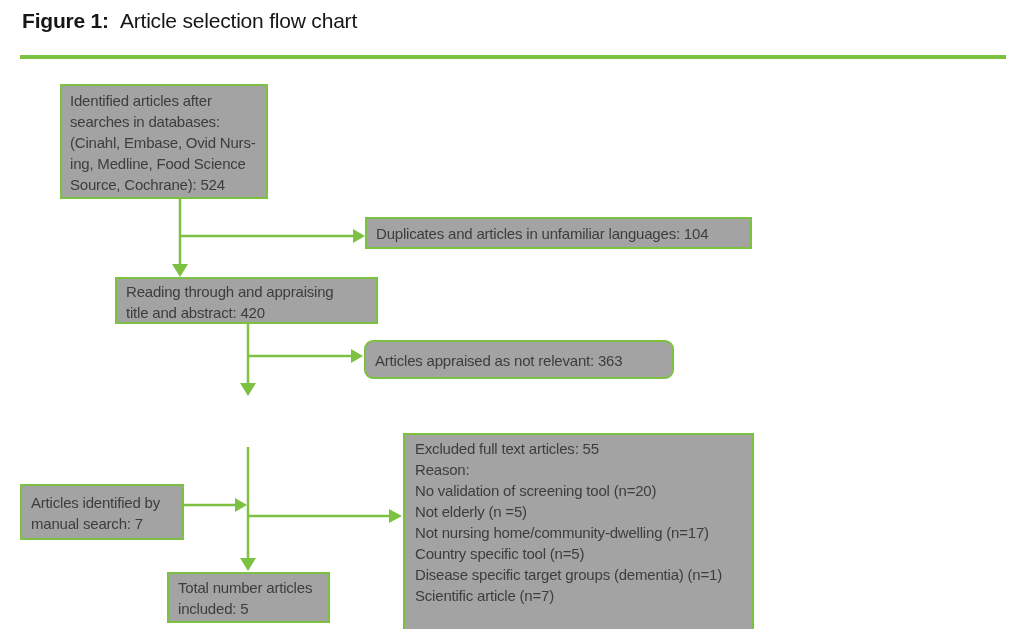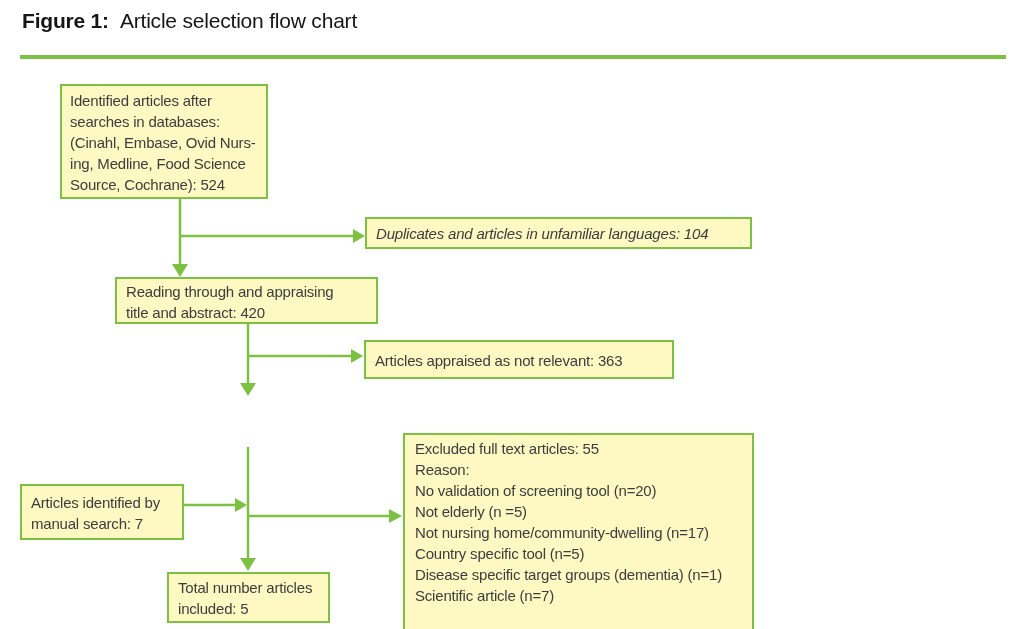--- a/index.html
+++ b/index.html
@@ -32,21 +32,21 @@
     left: 20px;
     top: 55px;
     width: 986px;
     height: 4px;
     background: var(--green);
   }
   .box {
     position: absolute;
     box-sizing: border-box;
     border: 2px solid var(--green);
-    background: #fef9c3;
+    background: #a3a3a3;
     color: var(--text);
     font-size: 15px;
     line-height: 21px;
     letter-spacing: -0.2px;
     white-space: pre;
     overflow: hidden;
   }
   svg.connectors {
     position: absolute;
     left: 0; top: 0;
@@ -96,26 +96,26 @@
       <polygon class="hd" points="389,509 389,523 402,516"></polygon>
     </g>
   </svg>
 
   <div class="box" style="left:60px; top:84px; width:208px; height:115px; padding:4px 6px 0 8px;">Identified articles after
 searches in databases:
 (Cinahl, Embase, Ovid Nurs-
 ing, Medline, Food Science
 Source, Cochrane): 524</div>
 
-  <div class="box" style="left:365px; top:217px; width:387px; height:32px; padding:4px 8px 0 9px;font-style:italic;">Duplicates and articles in unfamiliar languages: 104</div>
+  <div class="box" style="left:365px; top:217px; width:387px; height:32px; padding:4px 8px 0 9px;">Duplicates and articles in unfamiliar languages: 104</div>
 
   <div class="box" style="left:115px; top:277px; width:263px; height:47px; padding:2px 8px 12px 9px;">Reading through and appraising
 title and abstract: 420</div>
 
-  <div class="box" style="left:364px; top:340px; width:310px; height:39px; padding:8px 8px 0 9px;">Articles appraised as not relevant: 363</div>
+  <div class="box" style="left:364px; top:340px; width:310px; height:39px; padding:8px 8px 0 9px;border-radius:9px;">Articles appraised as not relevant: 363</div>
 
 
   <div class="box" style="left:20px; top:484px; width:164px; height:56px; padding:6px 6px 8px 9px;">Articles identified by
 manual search: 7</div>
 
   <div class="box" style="left:403px; top:433px; width:351px; height:227px; padding:3px 12px 0 10px;">Excluded full text articles: 55
 Reason:
 No validation of screening tool (n=20)
 Not elderly (n =5)
 Not nursing home/community-dwelling (n=17)

